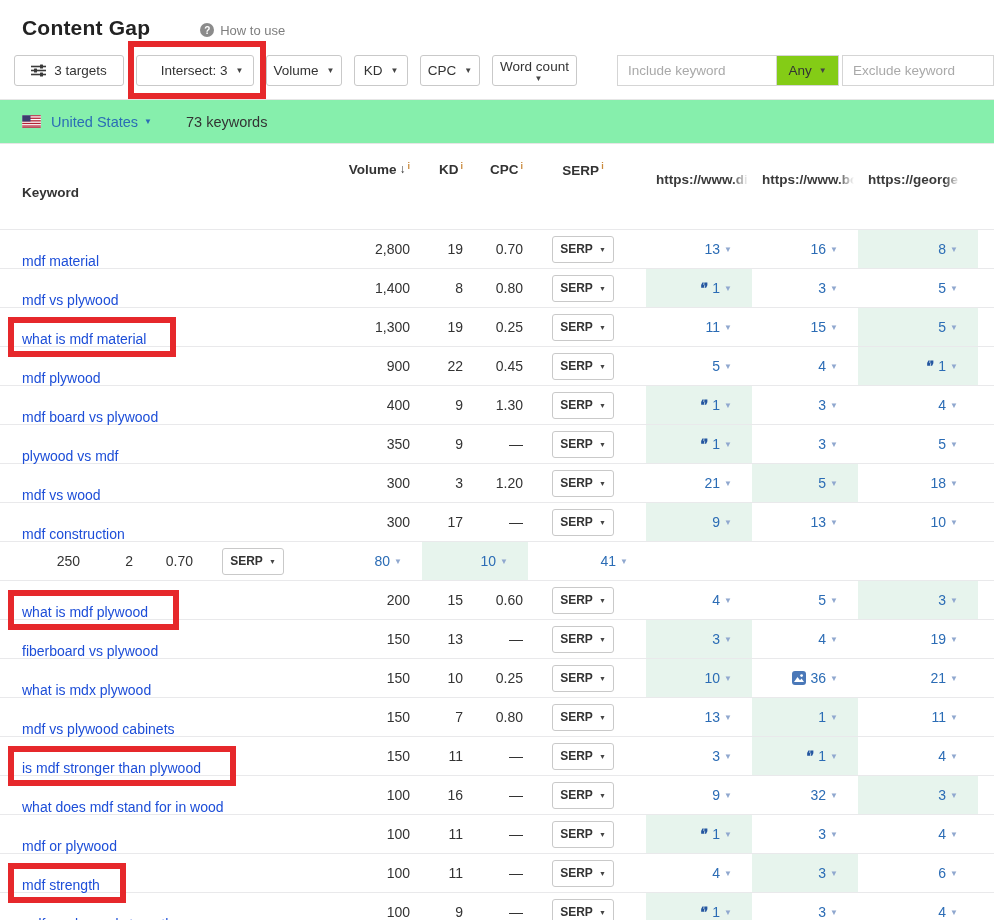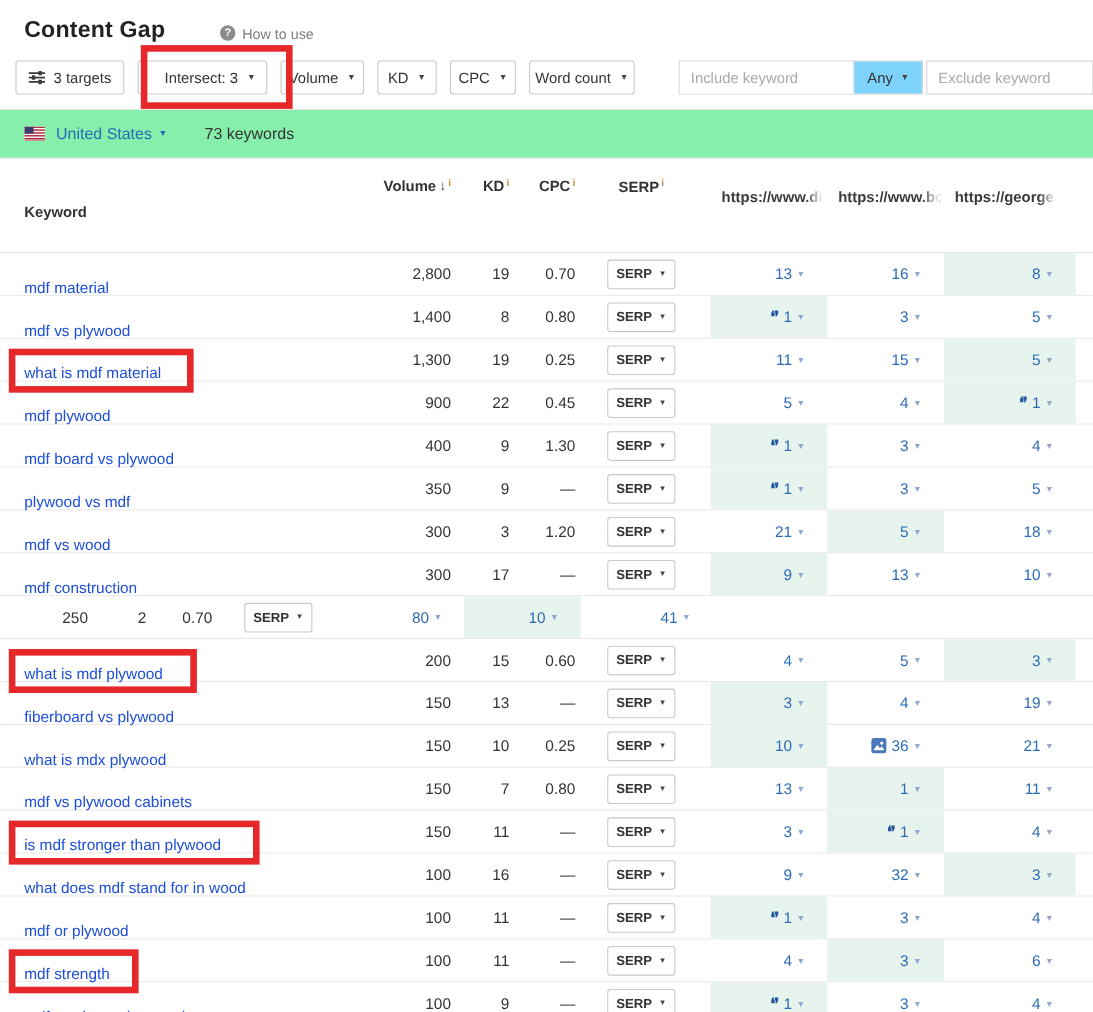--- a/index.html
+++ b/index.html
@@ -21,27 +21,27 @@
   .fbtn { display:inline-flex; align-items:center; justify-content:center; height:31px;
     background:#fff; border:1px solid #c9c9c9; border-radius:3px; font-size:13.5px;
     color:#333; cursor:pointer; margin-right:12px; padding:0 10px;
     font-family:"Liberation Sans", sans-serif; white-space:nowrap; }
   .fbtn .caret { margin-left:8px; }
   .caret { font-size:8px; color:#444; }
   .caret.blue { color:#2b6cb5; }
   .caret.pos { color:#90a8cf; margin-left:4px; }
   .sliders-icon { margin-right:8px; display:inline-flex; }
   .w-targets { width:113px; } .w-intersect { width:118px;padding-left:24px; } .w-volume { width:76px; }
-  .w-kd { width:54px; } .w-cpc { width:60px; } .w-wordcount { width:96px; }
+  .w-kd { width:54px; } .w-cpc { width:60px; } .w-wordcount { width:85px;flex-direction:column; }
   .include-group { display:flex; align-items:stretch; height:31px; margin-left:28px;
     border:1px solid #d5d5d5; background:#fff; width:222px; }
   .include-group input { border:0; outline:none; flex:1; padding:0 10px; font-size:13.5px;
     font-family:"Liberation Sans", sans-serif; color:#333; min-width:0; }
   .any-btn { display:inline-flex; align-items:center; justify-content:center; width:62px;
-    background:#7dd3fc; border:0; border-left:1px solid #d5d5d5; font-size:13.5px; color:#333;
+    background:#84cc16; border:0; border-left:1px solid #d5d5d5; font-size:13.5px; color:#333;
     cursor:pointer; font-family:"Liberation Sans", sans-serif; }
   .any-btn .caret { margin-left:7px; }
   .exclude-input { height:31px; margin-left:3px; border:1px solid #d5d5d5; outline:none;
     padding:0 10px; font-size:13.5px; width:152px; color:#333;
     font-family:"Liberation Sans", sans-serif; }
   input::placeholder { color:#a9a9a9; }
 
   
   .country-bar { display:flex; align-items:center; height:45px; margin-top:13px;
     background:#86efac; border-top:1px solid #e6e6e6; border-bottom:1px solid #e6e6e6;

